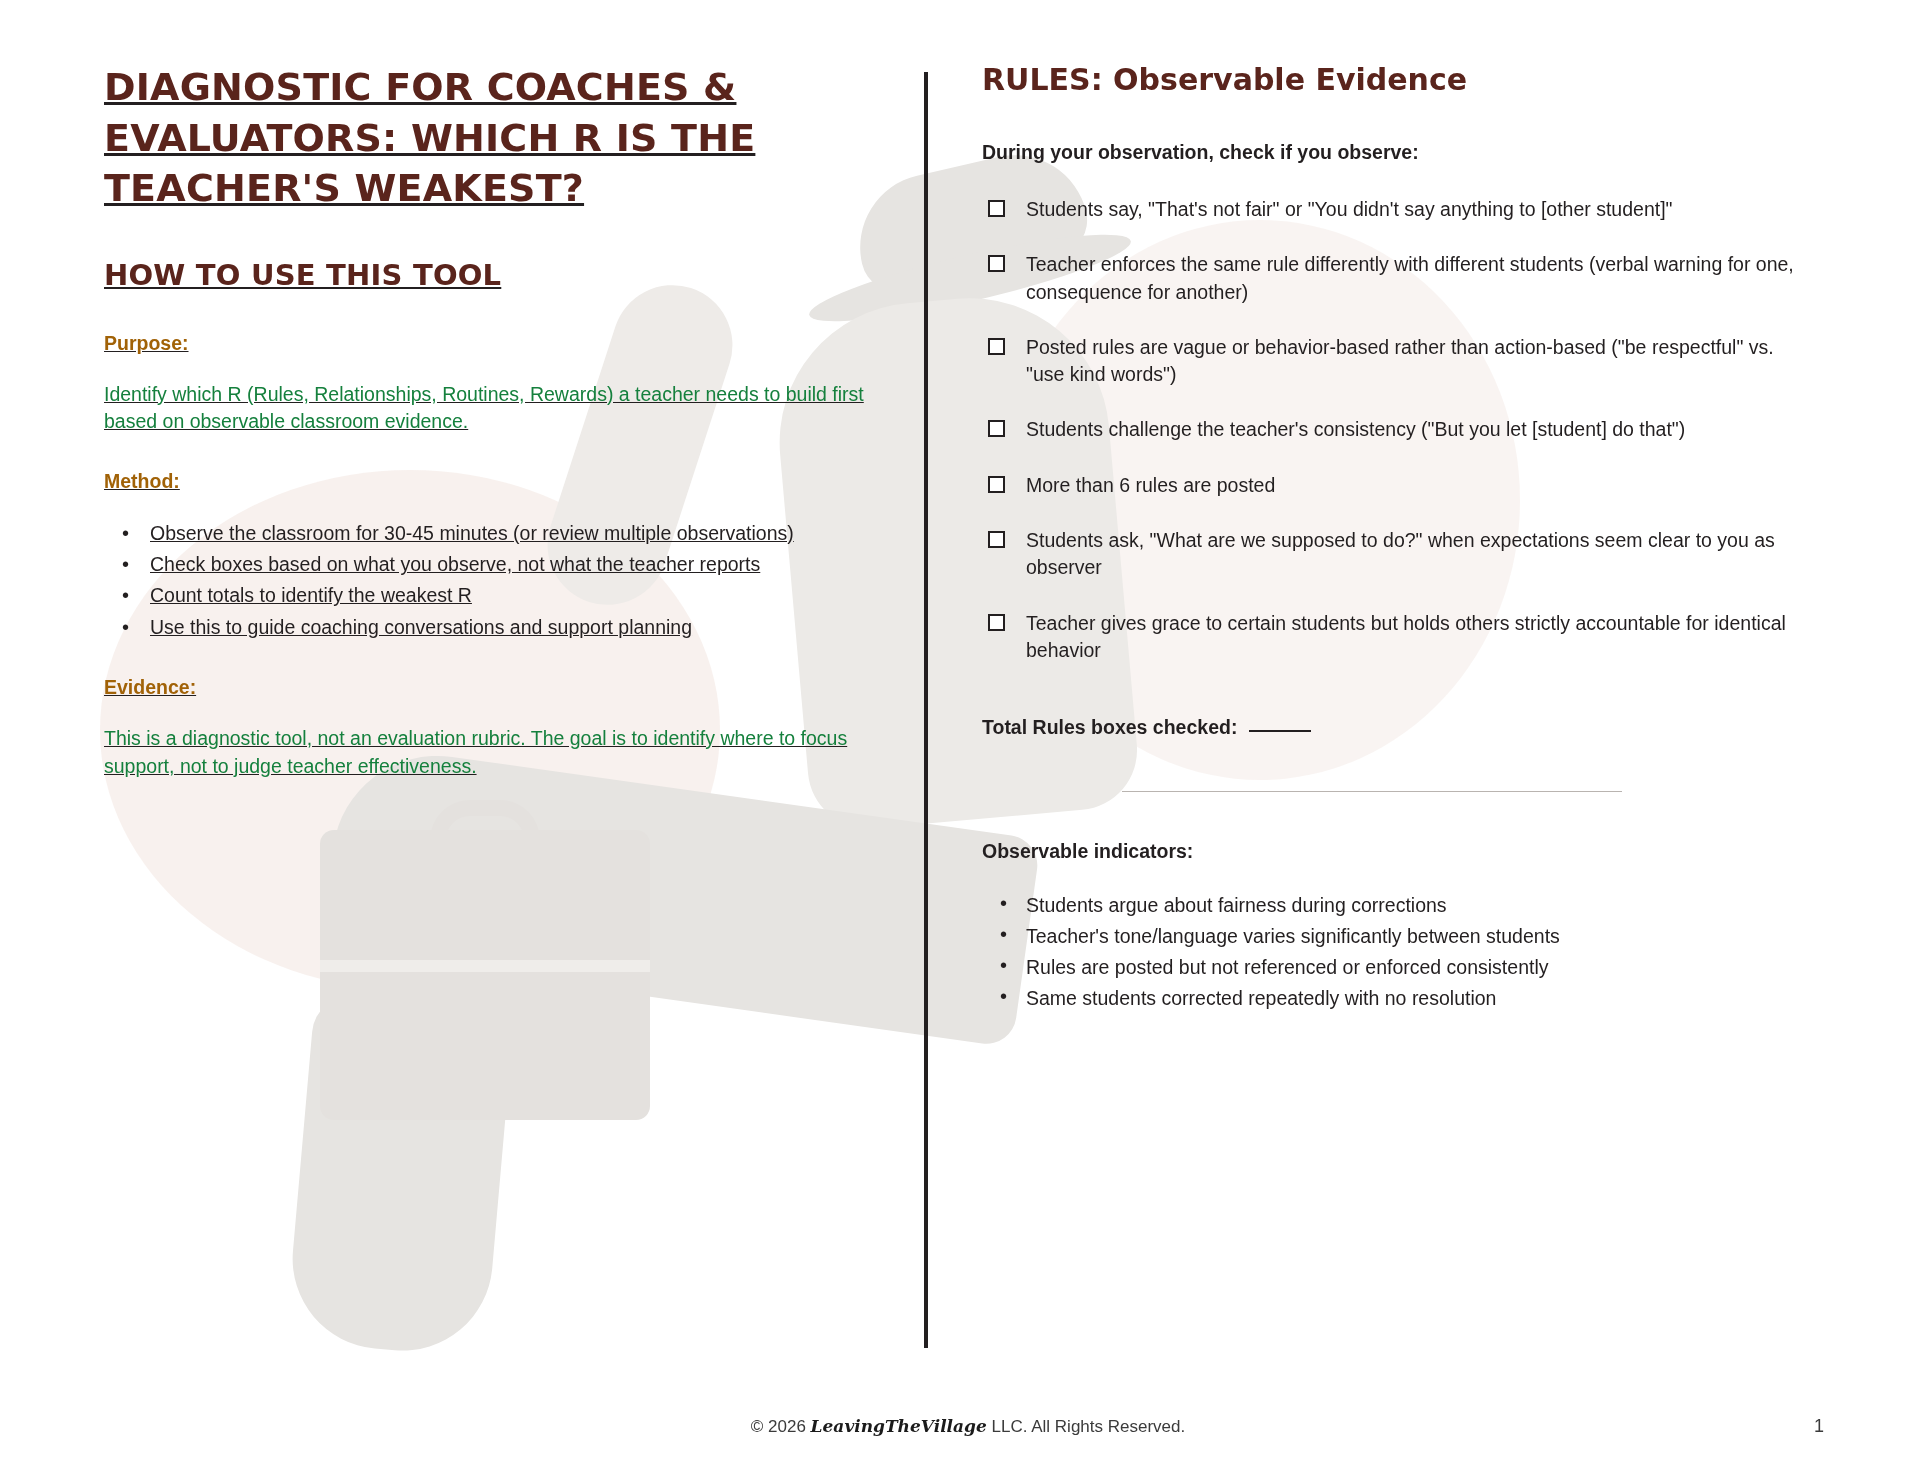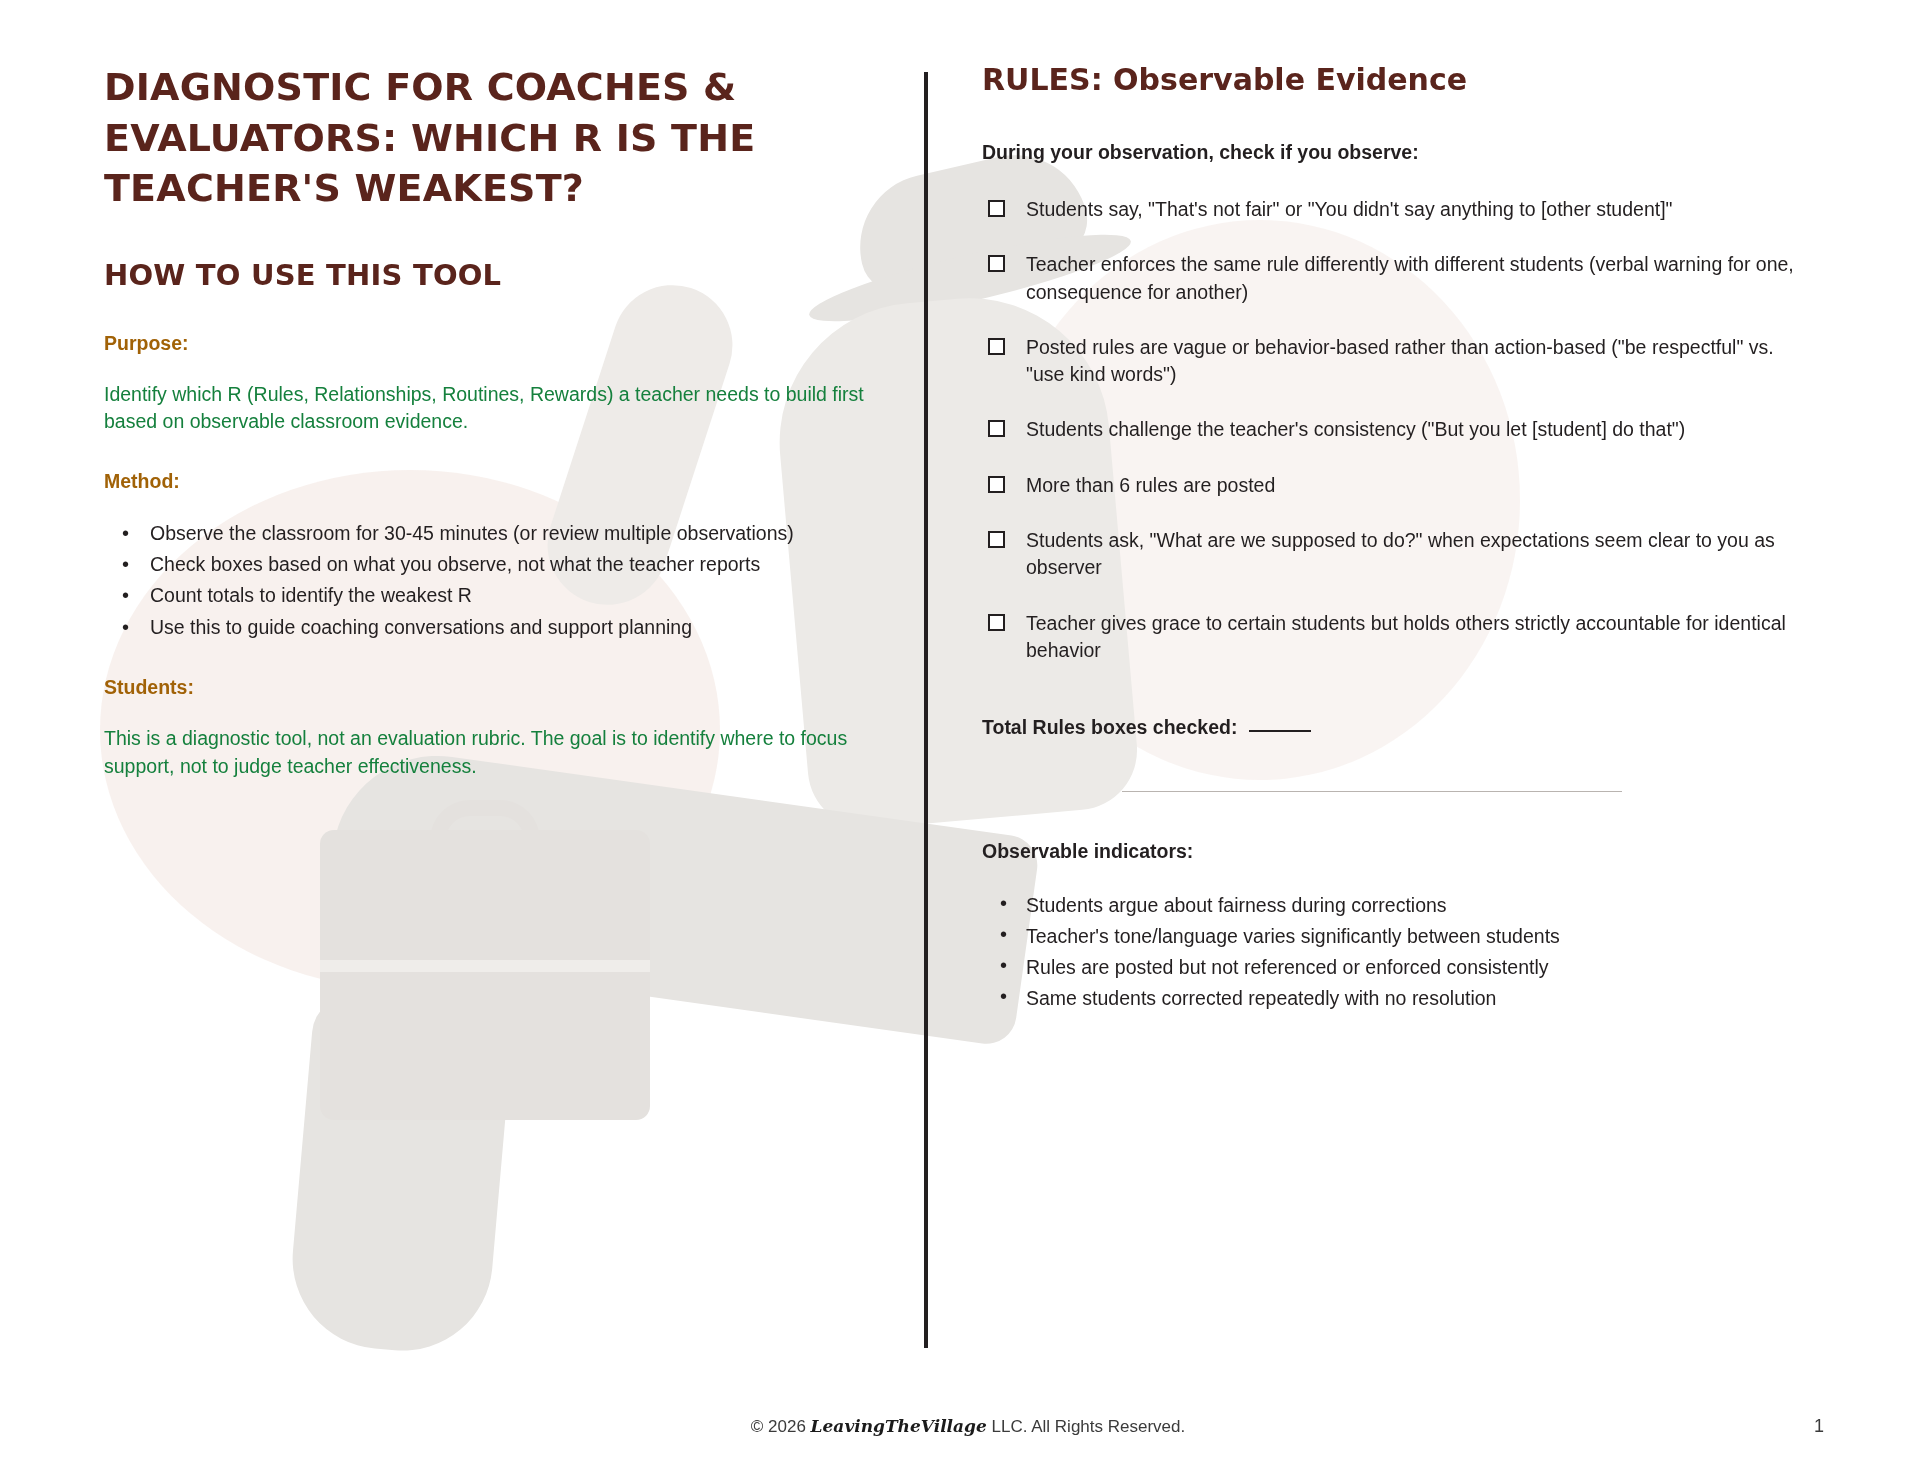--- a/index.html
+++ b/index.html
@@ -143,20 +143,21 @@
     padding: 62px 72px 0 72px;
   }
   .columns {
     display: flex;
     height: 1300px;
   }
   .col-left {
     width: 852px;
     padding-right: 58px;
     padding-left: 32px;
+    text-decoration: underline;
   }
   .divider {
     width: 4px;
     background: #231f20;
     margin-top: 10px;
     margin-bottom: 14px;
     flex: 0 0 auto;
   }
   .col-right {
     flex: 1;
@@ -352,21 +353,21 @@
       <p class="para">Identify which R (Rules, Relationships, Routines, Rewards) a teacher needs to build first based on observable classroom evidence.</p>
 
       <p class="label">Method:</p>
       <ul class="bullets">
         <li>Observe the classroom for 30-45 minutes (or review multiple observations)</li>
         <li>Check boxes based on what you observe, not what the teacher reports</li>
         <li>Count totals to identify the weakest R</li>
         <li>Use this to guide coaching conversations and support planning</li>
       </ul>
 
-      <p class="label">Students:</p>
+      <p class="label">Evidence:</p>
       <p class="para">This is a diagnostic tool, not an evaluation rubric. The goal is to identify where to focus support, not to judge teacher effectiveness.</p>
     </div>
 
     <div class="divider"></div>
 
     <div class="col-right">
       <h2 class="rules-head">RULES: Observable Evidence</h2>
 
       <p class="prompt">During your observation, check if you observe:</p>
 

